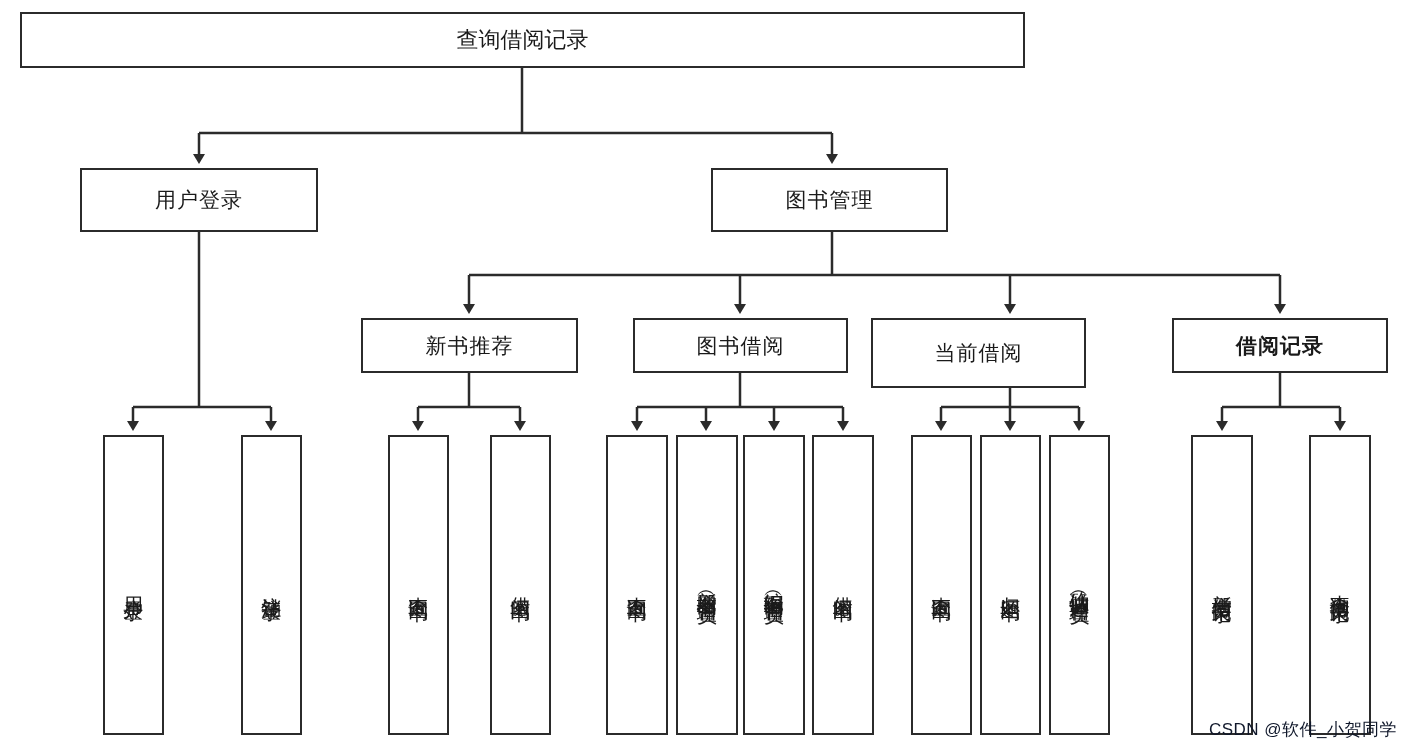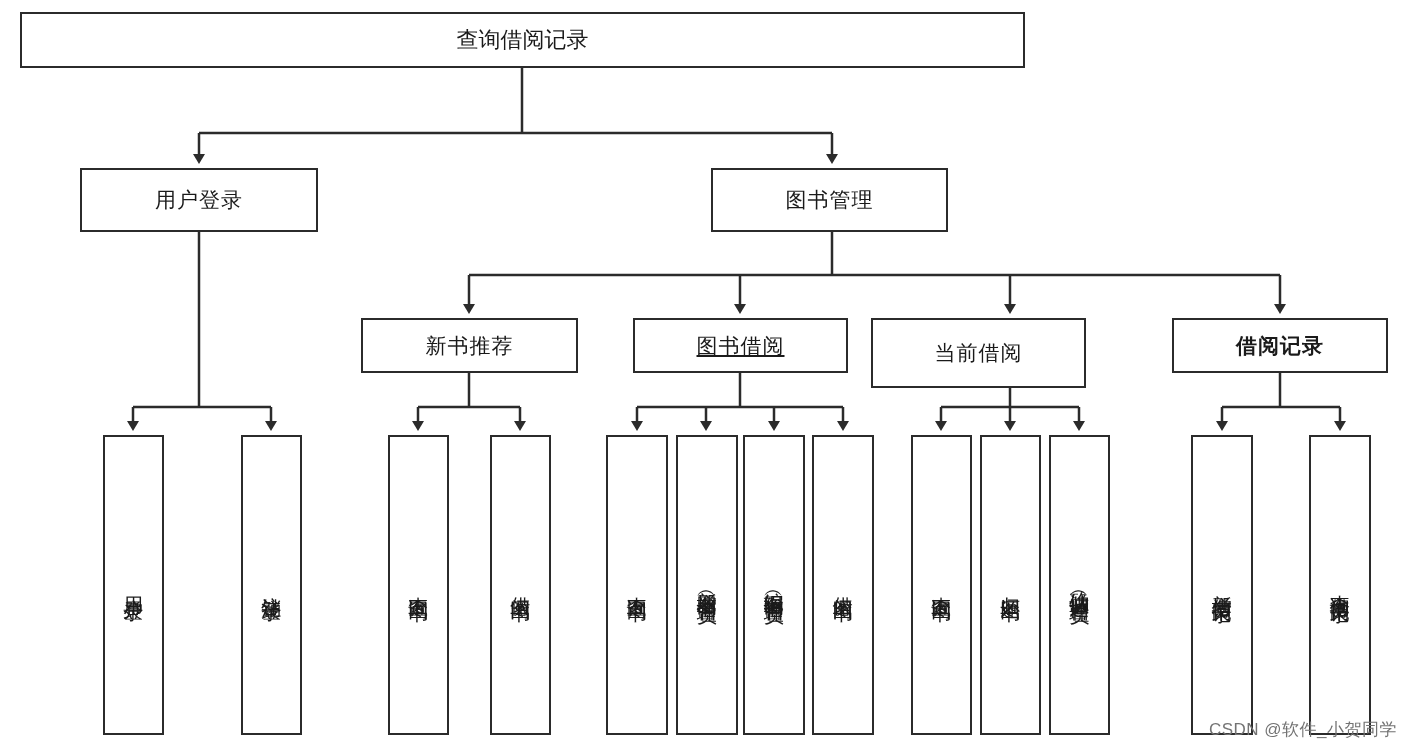--- a/index.html
+++ b/index.html
@@ -62,21 +62,21 @@
     top: 0;
     width: 1405px;
     height: 747px;
     pointer-events: none;
   }
   .watermark {
     position: absolute;
     right: 8px;
     bottom: 6px;
     font-size: 17px;
-    color: #737373;
+    color: #0f172a;
     letter-spacing: 0.5px;
     white-space: nowrap;
   }
 </style>
 </head>
 <body>
 
 <div id="canvas">
 
   <svg class="links" viewBox="0 0 1405 747" xmlns="http://www.w3.org/2000/svg">
@@ -136,21 +136,21 @@
   <div class="node horiz" style="left:80px; top:168px; width:238px; height:64px;">
     <span>用户登录</span>
   </div>
   <div class="node horiz" style="left:711px; top:168px; width:237px; height:64px;">
     <span>图书管理</span>
   </div>
 
   <div class="node horiz" style="left:361px; top:318px; width:217px; height:55px;">
     <span>新书推荐</span>
   </div>
-  <div class="node horiz" style="left:633px; top:318px; width:215px; height:55px;text-decoration:underline;">
+  <div class="node horiz" style="left:633px; top:318px; width:215px; height:55px;">
     <span>图书借阅</span>
   </div>
   <div class="node horiz" style="left:859px; top:318px; width:215px; height:70px;margin-left:12px;">
     <span>当前借阅</span>
   </div>
   <div class="node horiz" style="left:1172px; top:318px; width:216px; height:55px;font-weight:bold;">
     <span>借阅记录</span>
   </div>
 
   <div class="leaf" style="left:103px; top:435px; width:61px; height:300px;">

